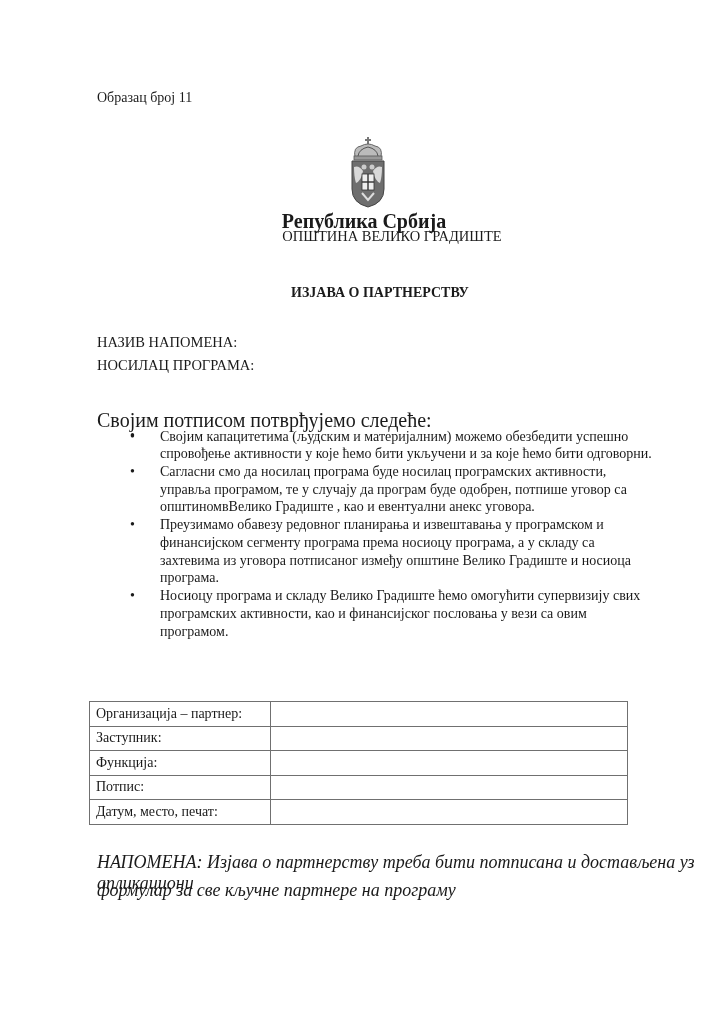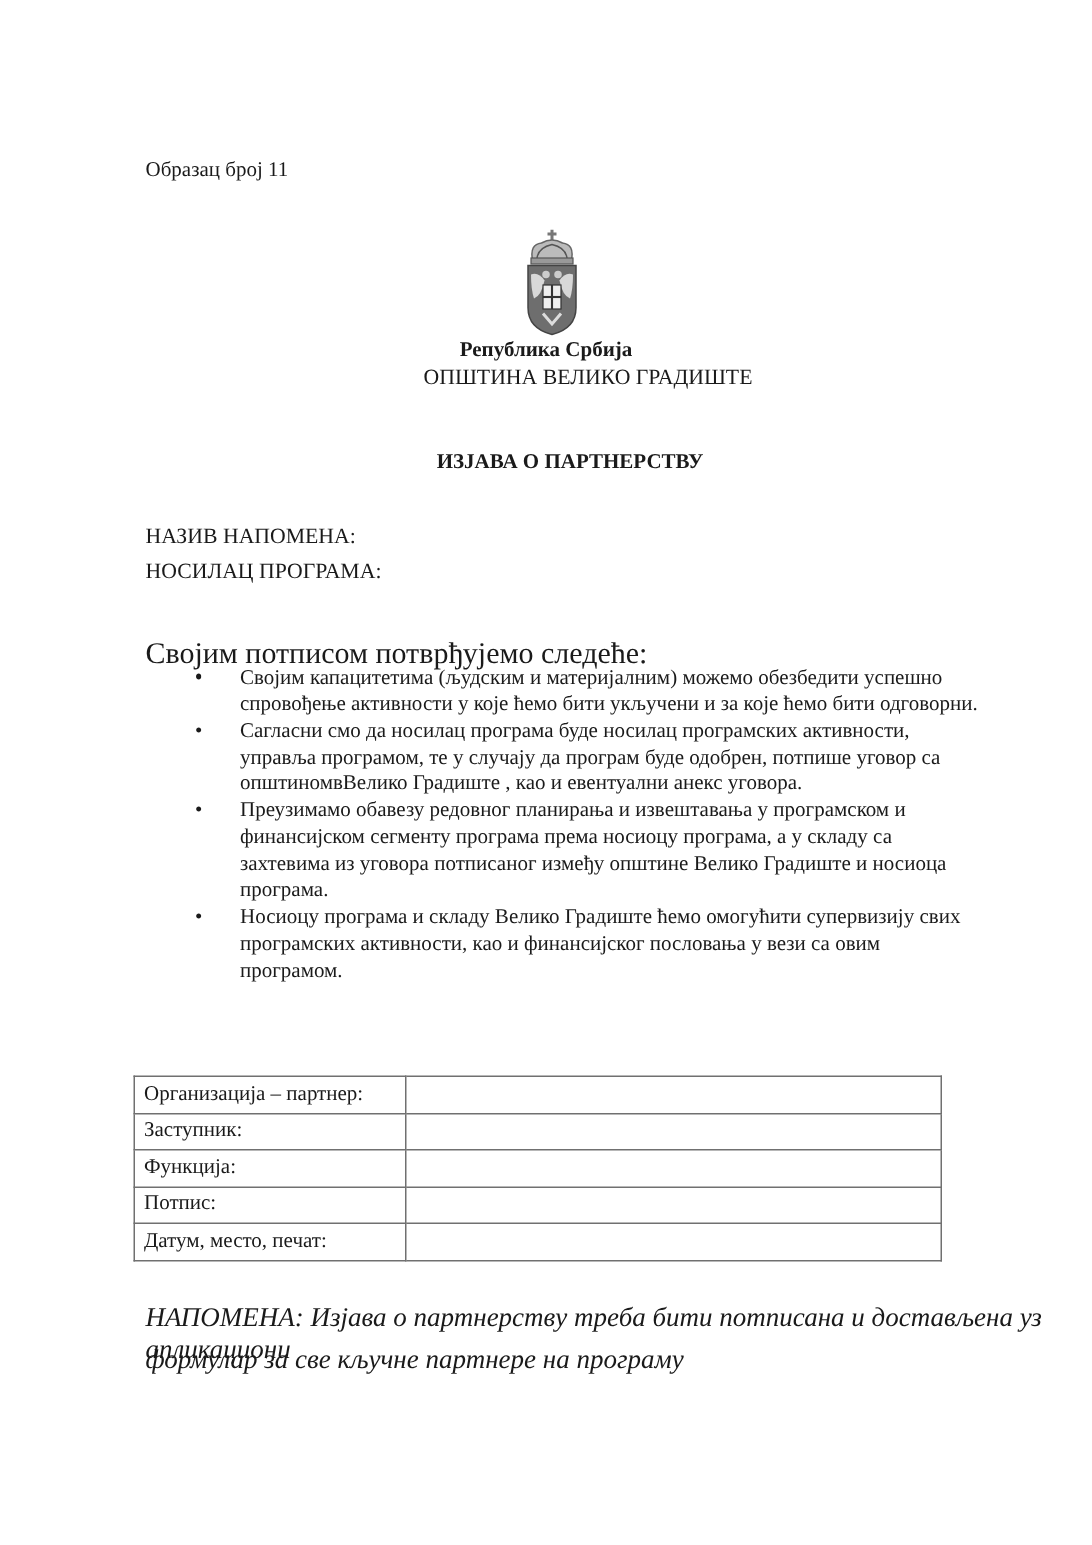--- a/index.html
+++ b/index.html
@@ -1,23 +1,23 @@
 <!DOCTYPE html>
 <html><head>
 <meta charset="utf-8">
 <style>
   html, body { margin: 0; padding: 0; }
   body {
     width: 728px; height: 1030px; background: #ffffff; position: relative; overflow: hidden;
     font-family: "Liberation Serif", "DejaVu Serif", serif; color: #1a1a1a;
   }
-  .page { position: absolute; left: 0; top: 16px; width: 728px; height: 784px; }
+  .page { position: absolute; left: 0; top: 0; width: 728px; height: 784px; }
   .form-no { position: absolute; left: 97px; top: 90px; font-size: 14px; }
   .emblem { position: absolute; left: 345px; top: 137px; width: 46px; height: 72px; }
-  .country { position: absolute; left: 0; width: 728px; top: 210px; text-align: center; font-size: 14px; font-weight: bold; padding-left: 0; }
+  .country { position: absolute; left: 0; width: 728px; top: 210px; text-align: center; font-size: 20px; font-weight: bold; padding-left: 0; }
   .municipality { position: absolute; left: 0; width: 728px; top: 228px; text-align: center; font-size: 14.5px; padding-left: 28px; }
   .title { position: absolute; left: 0; width: 728px; top: 285px; text-align: center; font-size: 14px; font-weight: bold; padding-left: 32px; box-sizing: border-box;}
   .field-line { position: absolute; left: 97px; font-size: 14.5px; }
   .intro { position: absolute; left: 97px; top: 409px; font-size: 20px; }
   .bullets { position: absolute; left: 97px; top: 427px; width: 560px; margin: 0; padding: 0; list-style: none; }
   .bullets li { position: relative; padding-left: 63px; font-size: 14px; line-height: 17.6px; margin-bottom: 0.5px; }
   .bullets li .dot { position: absolute; left: 33px; top: 0; font-size: 14px; }
   table.partner { position: absolute; left: 89px; top: 701px; width: 539px; border-collapse: collapse; font-size: 14px; }
   table.partner td { border: 1px solid #707070; height: 23.5px; padding: 0 6px; vertical-align: middle; }
   table.partner td.label { width: 168px; font-family: Liberation Serif, serif; }

